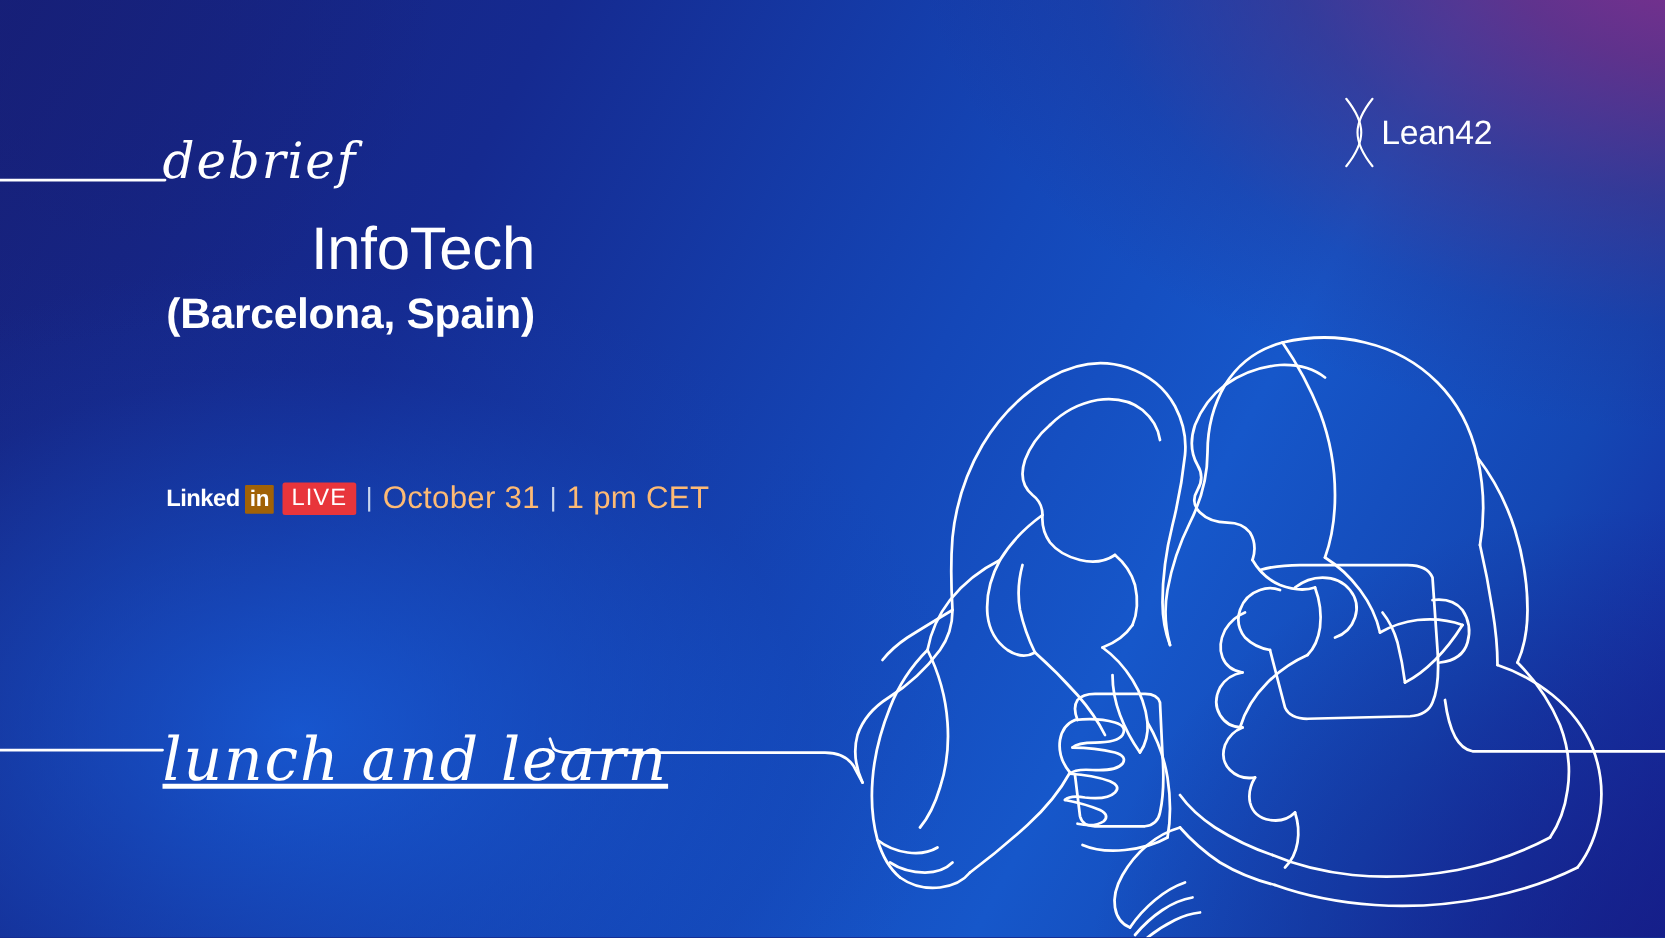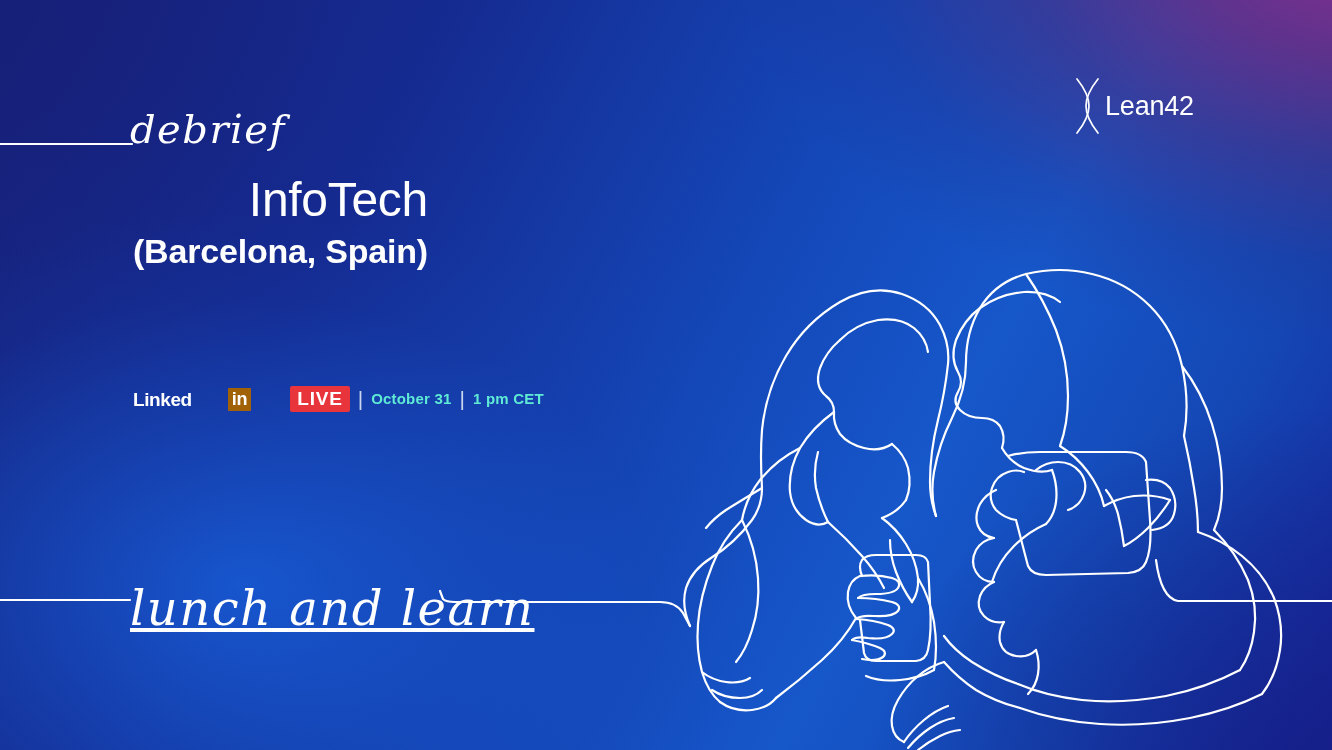--- a/index.html
+++ b/index.html
@@ -58,52 +58,52 @@
     white-space:nowrap;
   }
 
   
   .meta-row {
     position:absolute;
     left:133px; top:386px;
     display:flex; align-items:center;
     height:26px;
   }
-  .li-badge { display:flex; align-items:center; height:24px;gap:32px; }
+  .li-badge { display:flex; align-items:center; height:24px; }
   .li-word {
     color:#ffffff; font-size:19px; font-weight:700;
     letter-spacing:-0.4px; line-height:1;
   }
   .li-in {
     background:#a16207;
     color:#ffffff;
     font-size:18px; font-weight:700;
     letter-spacing:-0.3px;
     padding:2px 4px 3px 4px;
     margin-left:4px;
     border-radius:1px;
     line-height:1;
   }
   .li-live {
     background:#e8353b;
     color:#ffffff;
-    font-size:19px; font-weight:700;
+    font-size:19px; font-weight:400;
     letter-spacing:0.8px;
     padding:3px 7px 4px 7px;
     margin-left:7px;
     border-radius:2px;
     line-height:1;
   }
   .meta-sep {
     color:#c9d6ee; font-size:21px; font-weight:300;
     margin:0 8px; line-height:1;
     transform:translateY(-1px);
   }
   .meta-text {
-    color:#5eead4; font-size:15px; font-weight:700;
+    color:#fdba74; font-size:25px; font-weight:400;
     letter-spacing:0.2px; line-height:1;
     transform:translateY(-1px);
     white-space:nowrap;
   }
 
   
   .script {
     position:absolute;
     color:#ffffff;
     font-family:"DejaVu Serif", serif;

